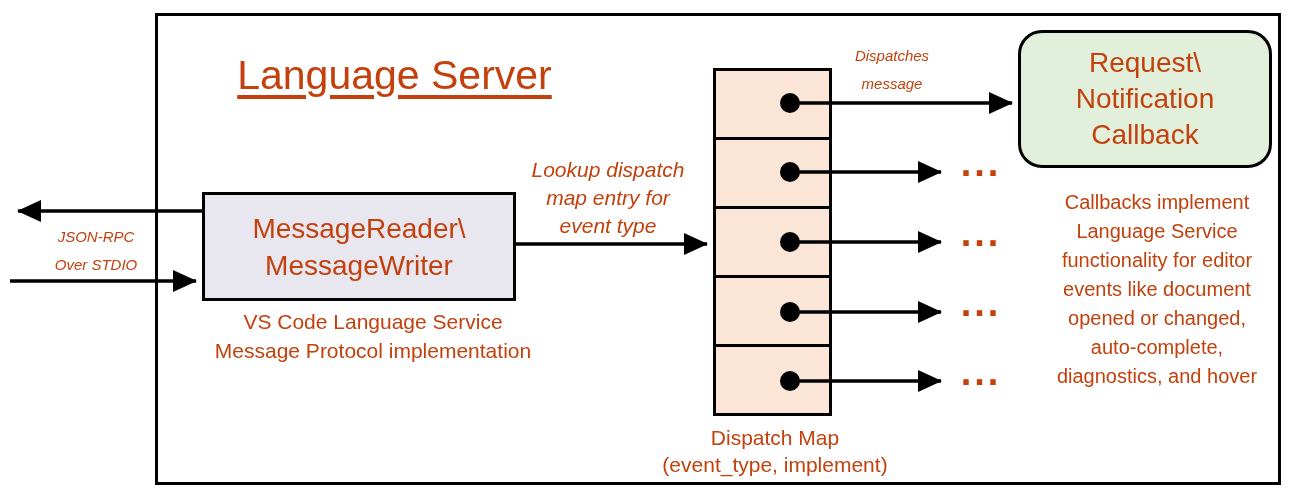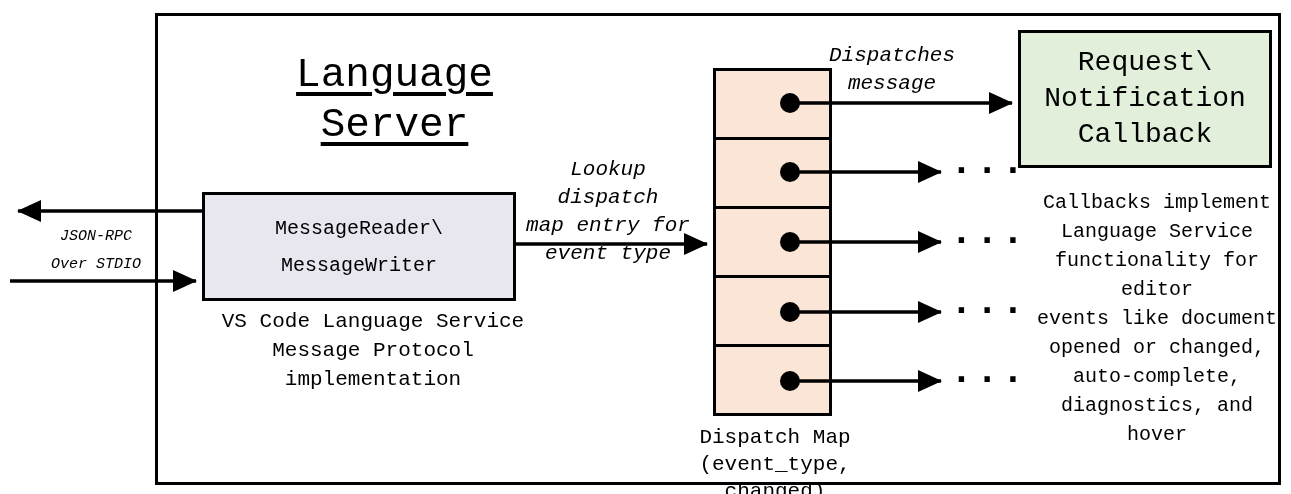--- a/index.html
+++ b/index.html
@@ -1,21 +1,21 @@
 <!DOCTYPE html>
 <html><head>
 <meta charset="utf-8">
 <style>
   html,body{margin:0;padding:0;background:#ffffff;}
   .canvas{
     position:relative;
     width:1291px;height:494px;
     background:#ffffff;
-    font-family:Liberation Mono, monospace;
-    color:#000000;
+    font-family:Liberation Sans, sans-serif;
+    color:#c2410c;
     overflow:hidden;
   }
   .abs{position:absolute;box-sizing:border-box;}
   .pre{white-space:pre-line;}
   .center{text-align:center;}
   .italic{font-style:italic;}
 
   .outer-box{
     left:155px;top:13px;width:1126px;height:472px;
     border:3px solid #000;background:transparent;
@@ -24,21 +24,21 @@
     left:222px;top:50px;width:345px;
     font-size:41px;line-height:50px;
     text-decoration:underline;
     text-underline-offset:6px;
     text-align:center;
   }
   .reader-box{
     left:202px;top:192px;width:314px;height:109px;
     border:3px solid #000;
     display:flex;align-items:center;justify-content:center;
-    font-size:20px;line-height:37px;
+    font-size:28px;line-height:37px;
   }
   .reader-caption{
     left:192px;top:307px;width:362px;
     font-size:21px;line-height:29px;
   }
   .io-label{
     left:15px;top:223px;width:162px;
     font-size:15px;line-height:28px;
   }
   .lookup-label{
@@ -51,21 +51,21 @@
     display:flex;flex-direction:column;
   }
   .dispatch-cell{flex:1;}
   .dispatch-cell + .dispatch-cell{border-top:3px solid #000;}
   .map-caption{
     left:655px;top:424px;width:240px;
     font-size:21px;line-height:27px;
   }
   .dispatches-label{
     left:826px;top:42px;width:132px;
-    font-size:21px;line-height:28px;
+    font-size:15px;line-height:28px;
   }
   .callback-box{
     left:1018px;top:30px;width:254px;height:138px;
     border:3px solid #000;
     display:flex;align-items:center;justify-content:center;
     font-size:28px;line-height:36px;
   }
   .callbacks-note{
     left:1032px;top:188px;width:250px;
     font-size:20px;line-height:29px;
@@ -105,26 +105,26 @@
 Message Protocol implementation</div>
 
   <div class="abs dispatch-map">
     <div class="dispatch-cell" style="background: rgb(251, 229, 214);"></div>
     <div class="dispatch-cell" style="background: rgb(251, 229, 214);"></div>
     <div class="dispatch-cell" style="background: rgb(251, 229, 214);"></div>
     <div class="dispatch-cell" style="background: rgb(251, 229, 214);"></div>
     <div class="dispatch-cell" style="background: rgb(251, 229, 214);"></div>
   </div>
   <div class="abs map-caption center pre">Dispatch Map
-(event_type, changed)</div>
+(event_type, implement)</div>
 
   <div class="abs dispatches-label center italic pre">Dispatches
 message</div>
 
-  <div class="abs callback-box center pre" style="background: rgb(226, 239, 218);">
+  <div class="abs callback-box center pre" style="background: rgb(226, 239, 218); border-radius: 24px;">
     <span class="pre">Request\
 Notification
 Callback</span>
   </div>
 
   <div class="abs callbacks-note center pre">Callbacks implement
 Language Service
 functionality for editor
 events like document
 opened or changed,

